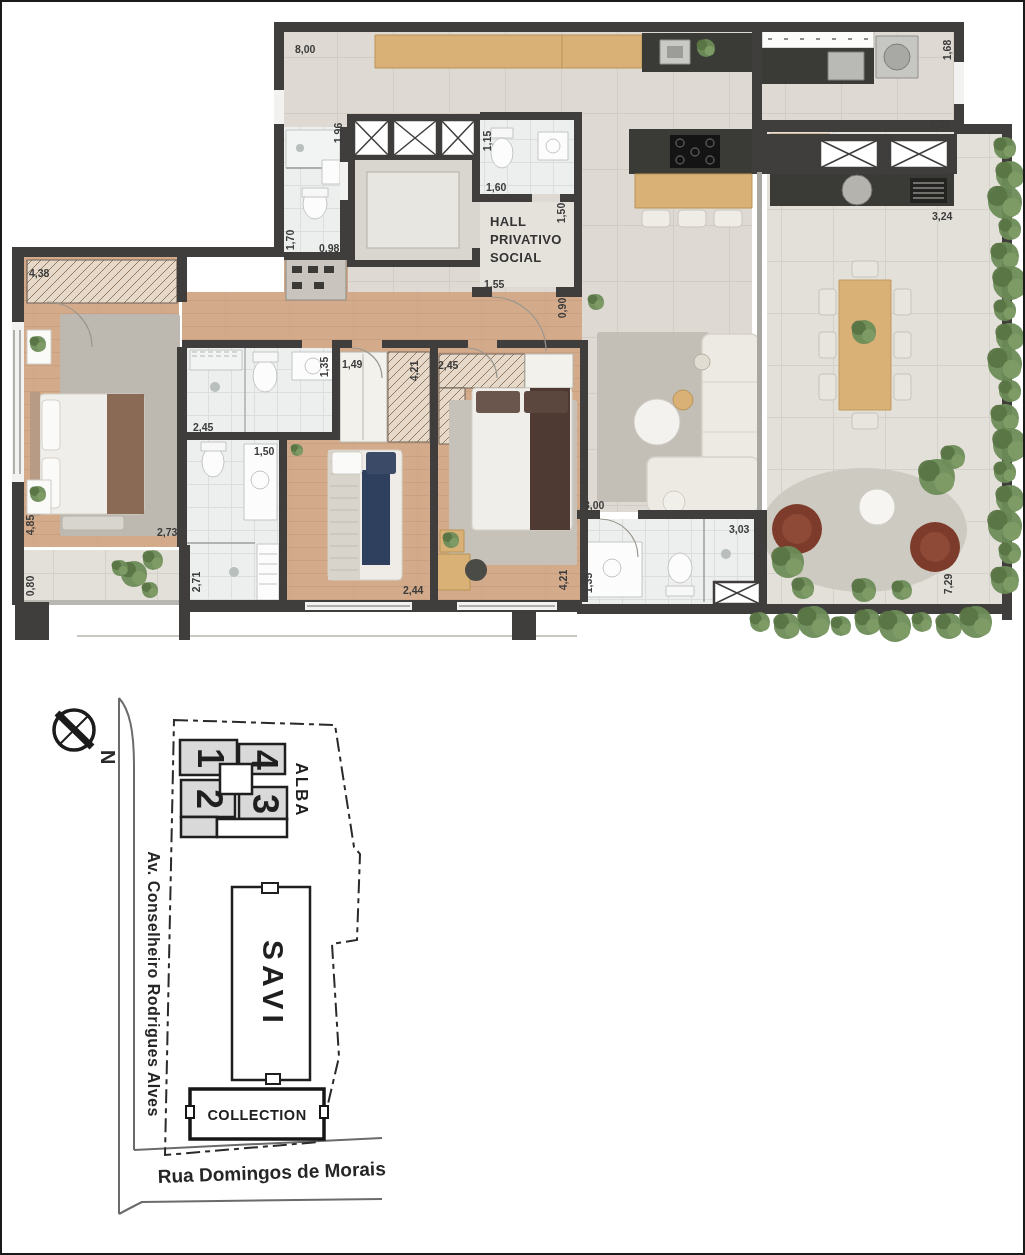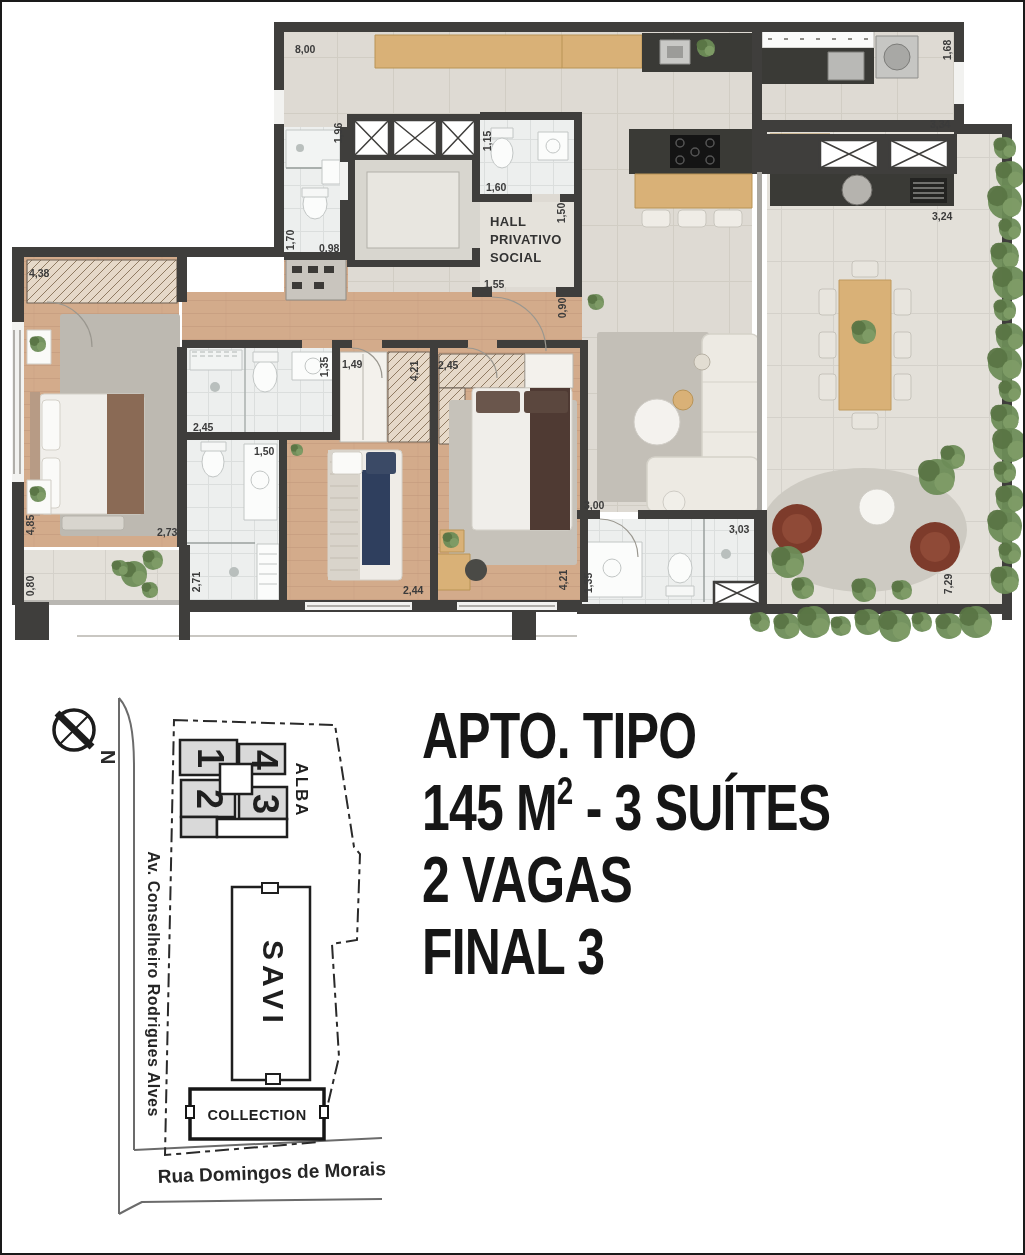--- a/index.html
+++ b/index.html
@@ -512,19 +512,13 @@
     </g>
 
     <g>
       <rect x="146" y="397" width="134" height="50" fill="#ffffff" stroke="#161616" stroke-width="3.5"></rect>
       <rect x="142" y="414" width="8" height="12" fill="#ffffff" stroke="#161616" stroke-width="2"></rect>
       <rect x="276" y="414" width="8" height="12" fill="#ffffff" stroke="#161616" stroke-width="2"></rect>
       <text class="bld-label" x="213" y="428" font-size="14.5" letter-spacing="0.5" text-anchor="middle">COLLECTION</text>
     </g>
   </svg>
 
-  <div class="headline">
-    <div class="ln">APTO. TIPO</div>
-    <div class="ln"><span>145 M</span><sup>2</sup><span> - 3 SUÍTES</span></div>
-    <div class="ln">2 VAGAS</div>
-    <div class="ln">FINAL 3</div>
-  </div>
 </div>
 
 </body></html>

